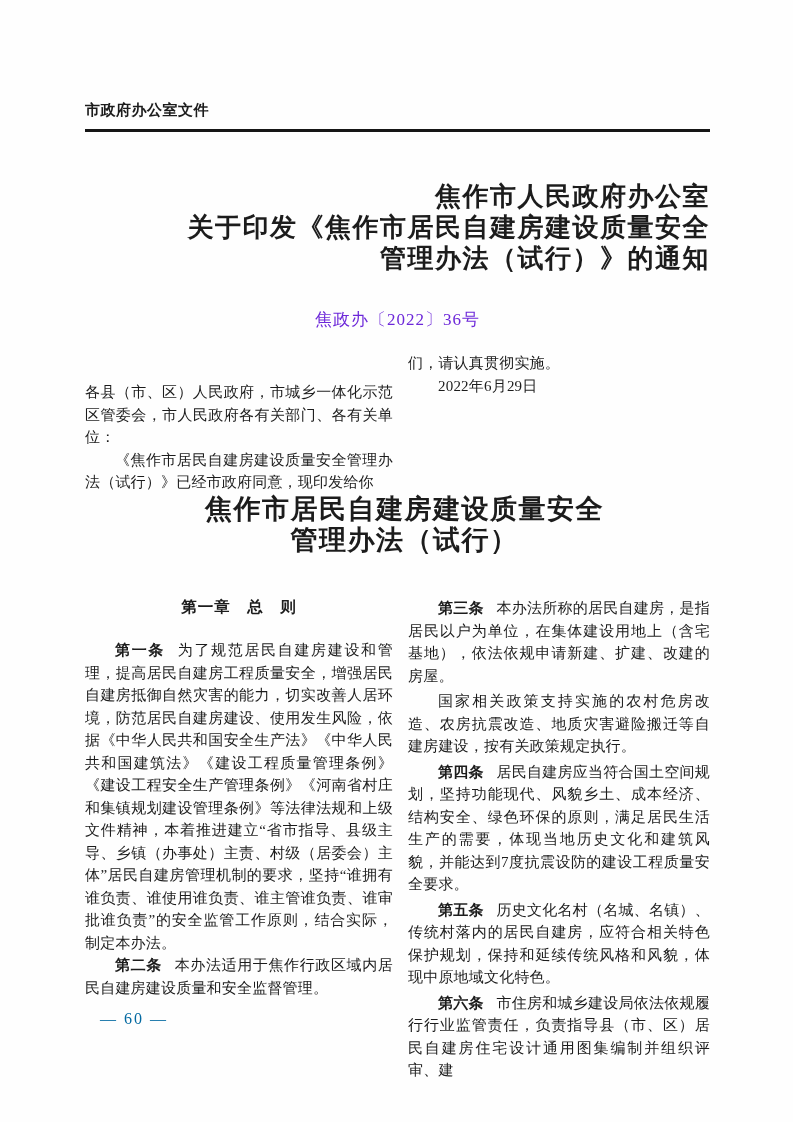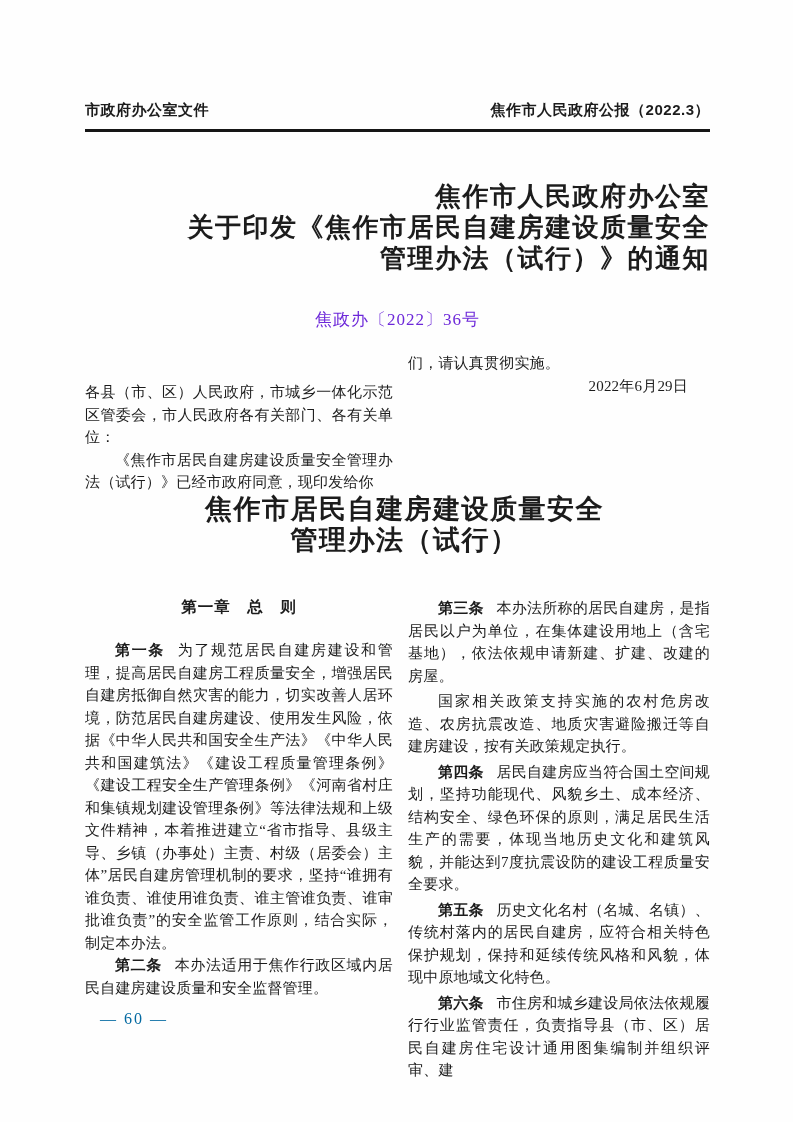--- a/index.html
+++ b/index.html
@@ -34,21 +34,21 @@
   }
   .col{
     position:absolute;
     font-size:15px;line-height:22.5px;
     text-align:justify;letter-spacing:0.2px;
   }
   .col p{margin:0;text-indent:2em;}
   .col p.noindent{text-indent:0;}
   .intro-left{left:85px;top:352px;width:308px;margin-top:29px;}
   .intro-right{left:408px;top:352px;width:302px;}
-  .date-line{margin-top:24px;text-align:right;padding-right:22px;text-indent:0;}
+  .date-line{margin-top:24px;padding-right:22px;text-indent:0;}
   .reg-title{
     position:absolute;left:92px;top:494px;width:625px;
     text-align:center;font-size:27px;font-weight:bold;
     line-height:31px;letter-spacing:1.5px;
   }
   .chapter{
     position:absolute;left:85px;top:597px;width:308px;
     text-align:center;font-weight:bold;font-size:15.5px;
     font-family:"Liberation Sans","DejaVu Sans",sans-serif;
     letter-spacing:1px;
@@ -66,21 +66,20 @@
     font-size:16px;color:#0369a1;letter-spacing:2px;
   }
 </style>
 </head>
 <body>
 
 <div class="page">
 
   <div class="hdr">
     <span>市政府办公室文件</span>
-    <span>焦作市人民政府公报（2022.3）</span>
   </div>
   <div class="hdr-rule"></div>
 
   <div class="notice-title">
     <div>焦作市人民政府办公室</div>
     <div>关于印发《焦作市居民自建房建设质量安全</div>
     <div>管理办法（试行）》的通知</div>
   </div>
 
   <div class="docno">焦政办〔2022〕36号</div>

